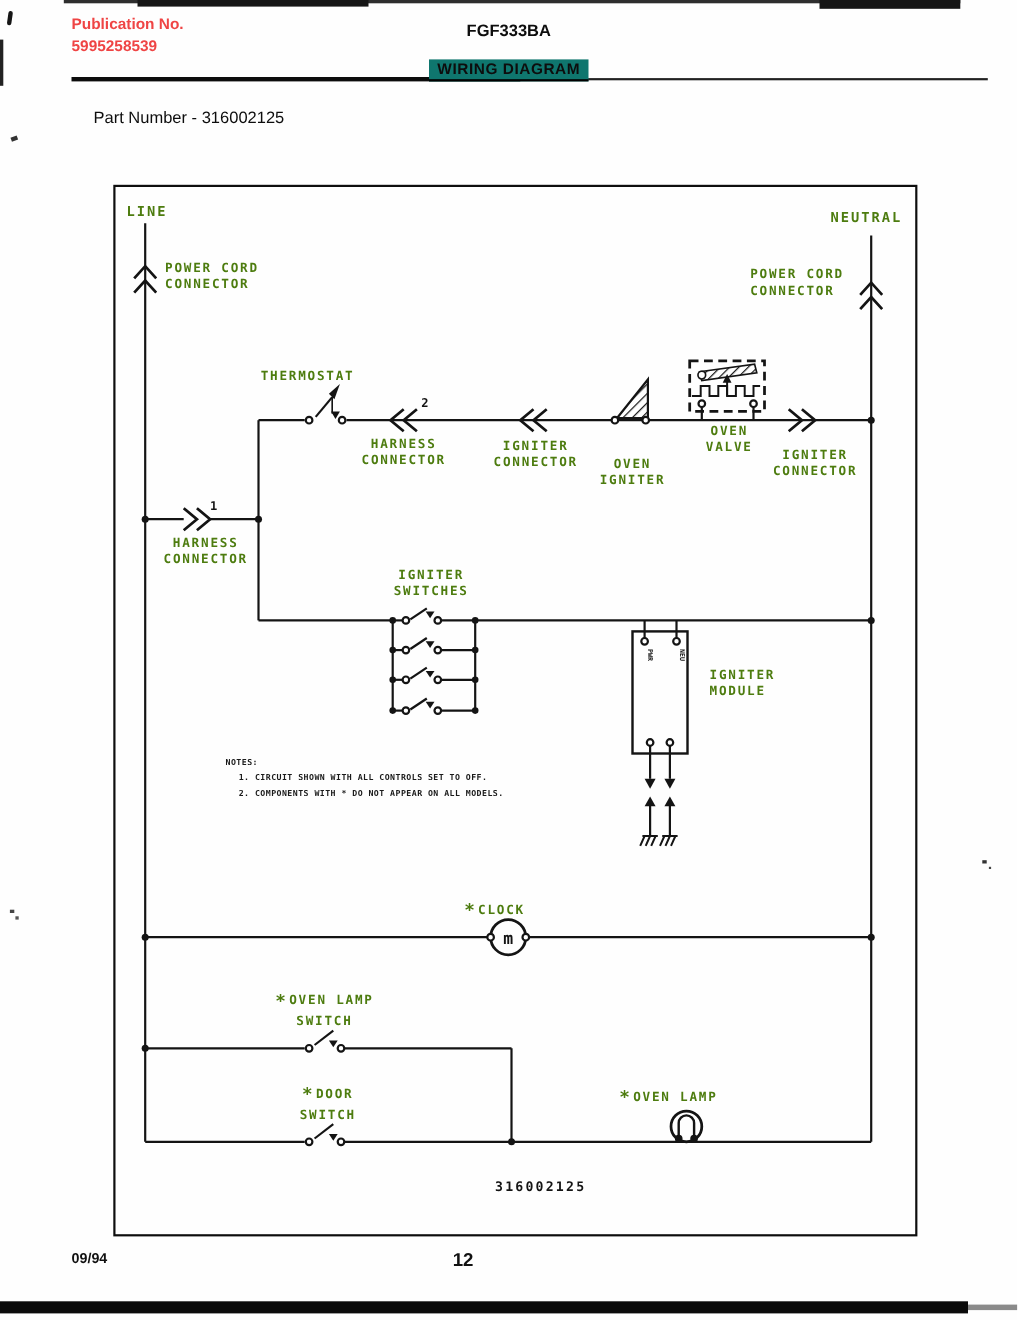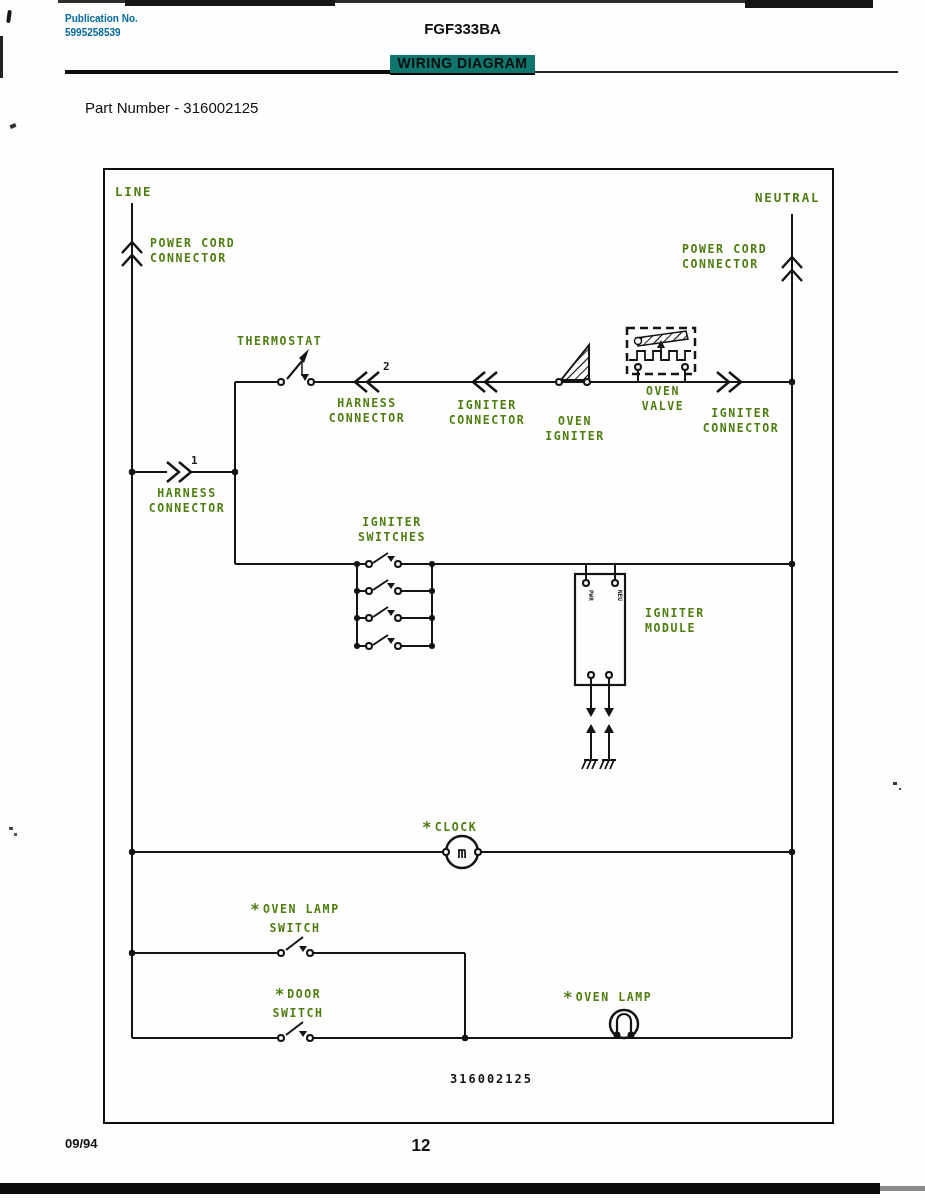--- a/index.html
+++ b/index.html
@@ -1,20 +1,20 @@
 <!DOCTYPE html>
 <html><head>
 <meta charset="utf-8">
 <style>
   html,body { margin:0; padding:0; background:#ffffff; }
   .page { position:relative; width:925px; height:1200px; background:#fefefe; overflow:hidden;
           font-family:"Liberation Sans", sans-serif; color:#111; }
 
   
-  .hdr-pub { position:absolute; left:65px; top:12px; font-size:10px; font-weight:bold; line-height:1.4; color:#0369a1; }
+  .hdr-pub { position:absolute; left:65px; top:12px; font-size:14px; font-weight:bold; line-height:1.4; color:#ef4444; }
   .hdr-model { position:absolute; left:0; top:20px; width:925px; text-align:center; font-size:15px; font-weight:bold; color:#0d0d0d; }
   .hdr-title-wrap { position:absolute; left:0; top:54px; width:925px; text-align:center; }
   .hdr-title { display:inline-block; font-size:14px; font-weight:bold; letter-spacing:0.5px;
                border-bottom:2px solid #000; padding:0 8px 2px; color:#0d0d0d; }
   .rule-l { position:absolute; left:65px; top:70px; width:408px; height:4px; background:#0c0c0c; }
   .rule-r { position:absolute; left:473px; top:71px; width:425px; height:2px; background:#222; }
   .hdr-part { position:absolute; left:85px; top:99px; font-size:15px; font-weight:normal; color:#0d0d0d; }
 
   
   .ftr-date { position:absolute; left:65px; top:1136px; font-size:13px; font-weight:bold; }
@@ -279,20 +279,25 @@
     <div class="lbl c" style="left:586px;top:236px;width:100px;">IGNITER
 CONNECTOR</div>
     <div class="lbl c" style="left:32px;top:316px;width:100px;">HARNESS
 CONNECTOR</div>
     <div class="ref" style="left:86px;top:284px;">1</div>
     <div class="lbl c" style="left:237px;top:345px;width:100px;">IGNITER
 SWITCHES</div>
     <div class="lbl" style="left:540px;top:436px;">IGNITER
 MODULE</div>
 
+    <div class="notes">
+      <div>NOTES:</div>
+      <div class="nt-item">1. CIRCUIT SHOWN WITH ALL CONTROLS SET TO OFF.</div>
+      <div class="nt-item">2. COMPONENTS WITH * DO NOT APPEAR ON ALL MODELS.</div>
+    </div>
 
     <div class="lbl" style="left:317px;top:648px;"><span class="star">*</span><span>CLOCK</span></div>
     <div class="lbl c" style="left:130px;top:730px;width:120px;"><span class="star">*</span><span>OVEN LAMP
 SWITCH</span></div>
     <div class="lbl c" style="left:133px;top:815px;width:120px;"><span class="star">*</span><span>DOOR
 SWITCH</span></div>
     <div class="lbl" style="left:458px;top:818px;"><span class="star">*</span><span>OVEN LAMP</span></div>
 
     <div class="diag-num">316002125</div>
   </div>

